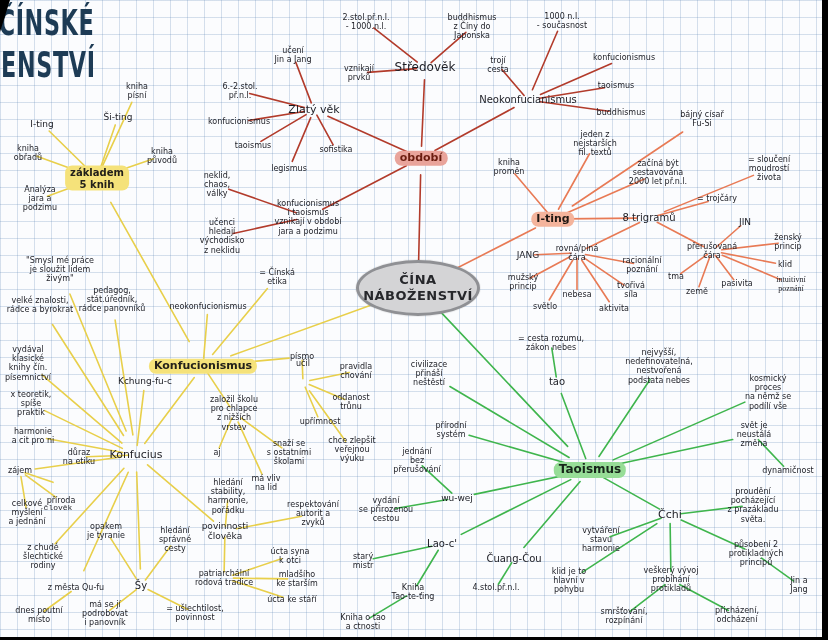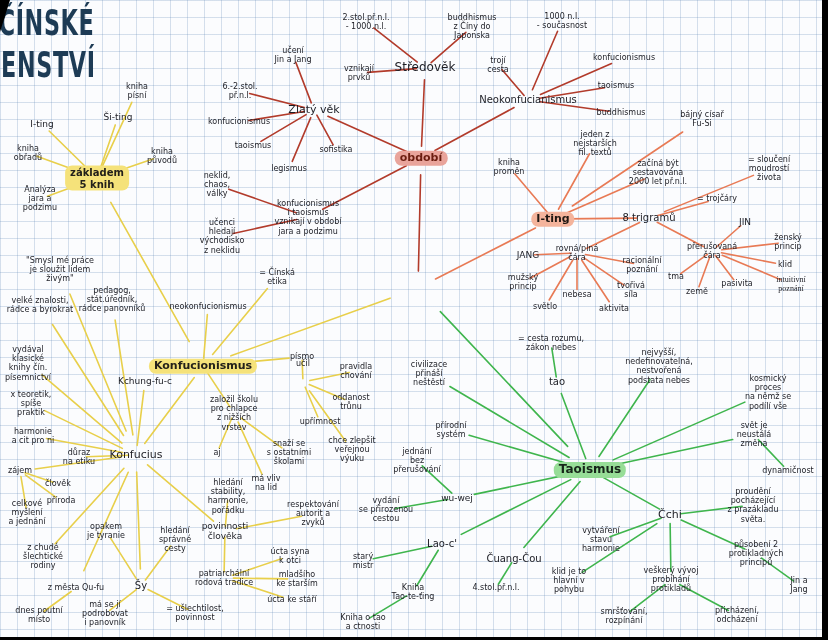--- a/index.html
+++ b/index.html
@@ -168,20 +168,24 @@
       <line x1="761.59" y1="558.03" x2="793.41" y2="580.97" stroke="#3fb54d" stroke-width="1.6" stroke-linecap="round"></line>
       <line x1="661.03" y1="518.25" x2="609.97" y2="536.75" stroke="#3fb54d" stroke-width="1.6" stroke-linecap="round"></line>
       <line x1="670.13" y1="523.45" x2="670.87" y2="571.55" stroke="#3fb54d" stroke-width="1.6" stroke-linecap="round"></line>
       <line x1="664.89" y1="584.68" x2="630.11" y2="611.32" stroke="#3fb54d" stroke-width="1.6" stroke-linecap="round"></line>
       <line x1="679.58" y1="584.55" x2="728.42" y2="610.45" stroke="#3fb54d" stroke-width="1.6" stroke-linecap="round"></line>
     </svg>
 
   <div class="title-line t1">ČÍNSKÉ</div>
   <div class="title-line t2">NÁBOŽENSTVÍ</div>
 
+  <div class="center-node">
+    <span>ČÍNA</span>
+    <span>NÁBOŽENSTVÍ</span>
+  </div>
 
   <div id="nodes-layer">
       <div class="node hl hl-red" style="left: 421px; top: 158px; font-size: 11px;">období</div>
       <div class="node" style="left: 425px; top: 68px; font-size: 12px;">Středověk</div>
       <div class="node" style="left: 366px; top: 22px;">2.stol.př.n.l.
 - 1000.n.l.</div>
       <div class="node" style="left: 472px; top: 27px;">buddhismus
 z Číny do
 Japonska</div>
       <div class="node" style="left: 359px; top: 73px;">vznikají
@@ -305,21 +309,21 @@
 knihy čín.
 písemnictví</div>
       <div class="node" style="left: 31px; top: 404px;">x teoretik,
 spíše
 praktik</div>
       <div class="node" style="left: 33px; top: 436px;">harmonie
 a cit pro ni</div>
       <div class="node" style="left: 79px; top: 457px;">důraz
 na etiku</div>
       <div class="node" style="left: 20px; top: 471px;">zájem</div>
-      <div class="node" style="left: 58px; top: 484px;">člověk</div>
+      <div class="node" style="left: 58px; top: 508px; font-family: Liberation Mono, monospace;">člověk</div>
       <div class="node" style="left: 61px; top: 501px;">příroda</div>
       <div class="node" style="left: 27px; top: 513px;">celkové
 myšlení
 a jednání</div>
       <div class="node" style="left: 43px; top: 557px;">z chudé
 šlechtické
 rodiny</div>
       <div class="node" style="left: 106px; top: 531px;">opakem
 je tyranie</div>
       <div class="node" style="left: 76px; top: 588px;">z města Qu-fu</div>

